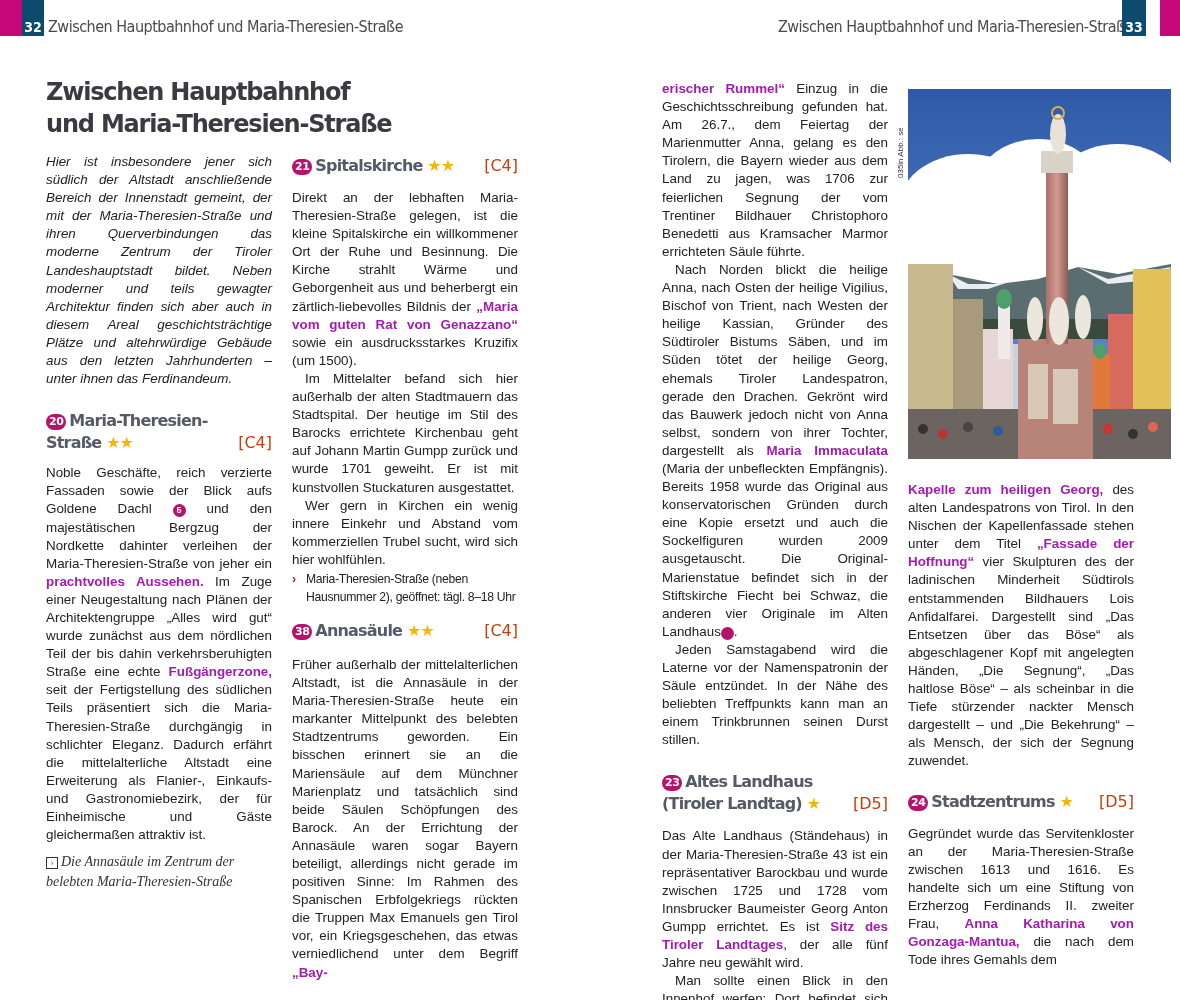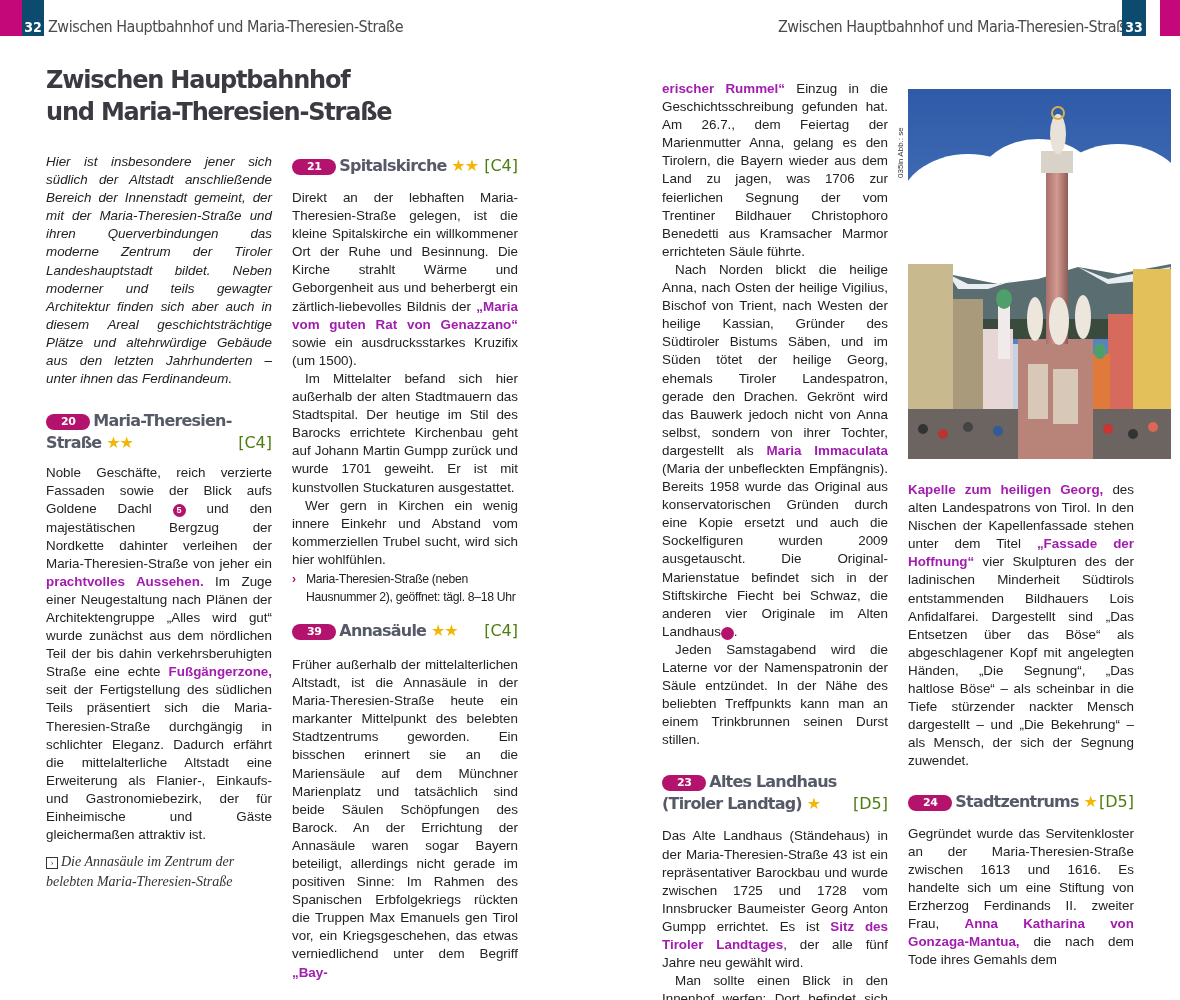--- a/index.html
+++ b/index.html
@@ -4,31 +4,31 @@
 <style>
   html, body { margin:0; padding:0; }
   body { width:1180px; height:1000px; background:#ffffff; position:relative; overflow:hidden;
          font-family:"Liberation Sans", sans-serif; color:#222; }
   .pageno { position:absolute; top:0; width:22px; height:36px; background:#0c4a6e; color:#fff;
             font-family:"DejaVu Sans Condensed","DejaVu Sans", sans-serif; font-weight:bold; font-size:14px;
             display:flex; align-items:flex-end; justify-content:center; padding-bottom:0; box-sizing:border-box; line-height:1; }
   .pageno span { padding-bottom:2px; }
   .running { position:absolute; top:17px; font-family:"DejaVu Sans", sans-serif; font-size:16px; color:#4a4a4a;
              letter-spacing:-0.5px; line-height:20px; font-stretch:condensed; }
-  .title { position:absolute; left:46px; top:64px; font-family:"DejaVu Sans", sans-serif; font-weight:bold;
+  .title { position:absolute; left:46px; top:76px; font-family:"DejaVu Sans", sans-serif; font-weight:bold;
            font-size:24px; line-height:32px; color:#3a3a40; letter-spacing:-1.2px; }
   .col { position:absolute; width:226px; font-size:13.4px; line-height:18.1px; text-align:justify; color:#222; }
   .col p { margin:0; }
   .col p.ind { text-indent:13px; }
   .intro { font-style:italic; }
   .h { font-family:"DejaVu Sans", sans-serif; font-weight:bold; font-size:16px; color:#555a66; letter-spacing:-0.8px;
        line-height:22px; position:relative; margin:0; }
-  .h .ref { position:absolute; right:0; bottom:0; font-weight:normal; color:#4d7c0f; letter-spacing:0; }
+  .h .ref { position:absolute; right:0; bottom:0; font-weight:normal; color:#c2410c; letter-spacing:0; }
   .badge { display:inline-block; background:#b3126d; color:#fff; border-radius:9px; font-size:11px; line-height:16px;
-           padding:0 15px; min-width:12px; text-align:center; font-weight:bold; vertical-align:1px; letter-spacing:-0.5px; margin-right:3px; }
+           padding:0 3px; min-width:12px; text-align:center; font-weight:bold; vertical-align:1px; letter-spacing:-0.5px; margin-right:3px; }
   .sbadge { display:inline-block; background:#b3126d; color:#fff; border-radius:50%; width:13px; height:13px; font-size:9px;
             line-height:13px; text-align:center; font-weight:bold; vertical-align:0px; }
   .star { color:#f2b705; letter-spacing:-1px; }
   b { font-weight:bold; color:#a21caf; }
   .info { font-family:"Liberation Sans", sans-serif; font-size:12.2px; line-height:18px; text-align:left; padding-left:14px;
           position:relative; letter-spacing:-0.3px; margin-top:1px; }
   .info .arrow { position:absolute; left:0; top:0; color:#b3126d; font-weight:bold; }
   .caption { position:absolute; left:46px; top:852px; width:230px; font-family:"Liberation Serif", serif; font-style:italic;
              font-size:14px; line-height:20px; color:#333; }
   .caption .box { display:inline-block; width:10px; height:10px; border:1px solid #333; font-size:8px; line-height:10px;
@@ -78,21 +78,21 @@
     <span class="star">★★</span>
     <span class="ref">[C4]</span>
   </div>
   <div style="height:12px;"></div>
   <p><span>Direkt an der lebhaften Maria-Theresien-Straße gelegen, ist die kleine Spitalskirche ein willkommener Ort der Ruhe und Besinnung. Die Kirche strahlt Wärme und Geborgenheit aus und beherbergt ein zärtlich-liebevolles Bildnis der </span><b>„Maria vom guten Rat von Genazzano“</b><span> sowie ein ausdrucksstarkes Kruzifix (um 1500).</span></p>
   <p class="ind">Im Mittelalter befand sich hier außerhalb der alten Stadtmauern das Stadtspital. Der heutige im Stil des Barocks errichtete Kirchenbau geht auf Johann Martin Gumpp zurück und wurde 1701 geweiht. Er ist mit kunstvollen Stuckaturen ausgestattet.</p>
   <p class="ind">Wer gern in Kirchen ein wenig innere Einkehr und Abstand vom kommerziellen Trubel sucht, wird sich hier wohlfühlen.</p>
   <div class="info"><span class="arrow">›</span><span>Maria-Theresien-Straße (neben Hausnummer 2), geöffnet: tägl. 8–18 Uhr</span></div>
   <div style="height:14px;"></div>
   <div class="h">
-    <span class="badge">39</span><span>Annasäule</span>
+    <span class="badge">38</span><span>Annasäule</span>
     <span class="star">★★</span>
     <span class="ref">[C4]</span>
   </div>
   <div style="height:14px;"></div>
   <p><span>Früher außerhalb der mittelalterlichen Altstadt, ist die Annasäule in der Maria-Theresien-Straße heute ein markanter Mittelpunkt des belebten Stadtzentrums geworden. Ein bisschen erinnert sie an die Mariensäule auf dem Münchner Marienplatz und tatsächlich sind beide Säulen Schöpfungen des Barock. An der Errichtung der Annasäule waren sogar Bayern beteiligt, allerdings nicht gerade im positiven Sinne: Im Rahmen des Spanischen Erbfolgekriegs rückten die Truppen Max Emanuels gen Tirol vor, ein Kriegsgeschehen, das etwas verniedlichend unter dem Begriff </span><b>„Bay-</b></p>
 </div>
 
 <div class="col" style="left:662px; top:80px;">
   <p><b>erischer Rummel“</b><span> Einzug in die Geschichtsschreibung gefunden hat. Am 26.7., dem Feiertag der Marienmutter Anna, gelang es den Tirolern, die Bayern wieder aus dem Land zu jagen, was 1706 zur feierlichen Segnung der vom Trentiner Bildhauer Christophoro Benedetti aus Kramsacher Marmor errichteten Säule führte.</span></p>
   <p class="ind"><span>Nach Norden blickt die heilige Anna, nach Osten der heilige Vigilius, Bischof von Trient, nach Westen der heilige Kassian, Gründer des Südtiroler Bistums Säben, und im Süden tötet der heilige Georg, ehemals Tiroler Landespatron, gerade den Drachen. Gekrönt wird das Bauwerk jedoch nicht von Anna selbst, sondern von ihrer Tochter, dargestellt als </span><b>Maria Immaculata</b><span> (Maria der unbefleckten Empfängnis). Bereits 1958 wurde das Original aus konservatorischen Gründen durch eine Kopie ersetzt und auch die Sockelfiguren wurden 2009 ausgetauscht. Die Original-Marienstatue befindet sich in der Stiftskirche Fiecht bei Schwaz, die anderen vier Originale im Alten Landhaus</span><span class="sbadge">23</span><span>.</span></p>

